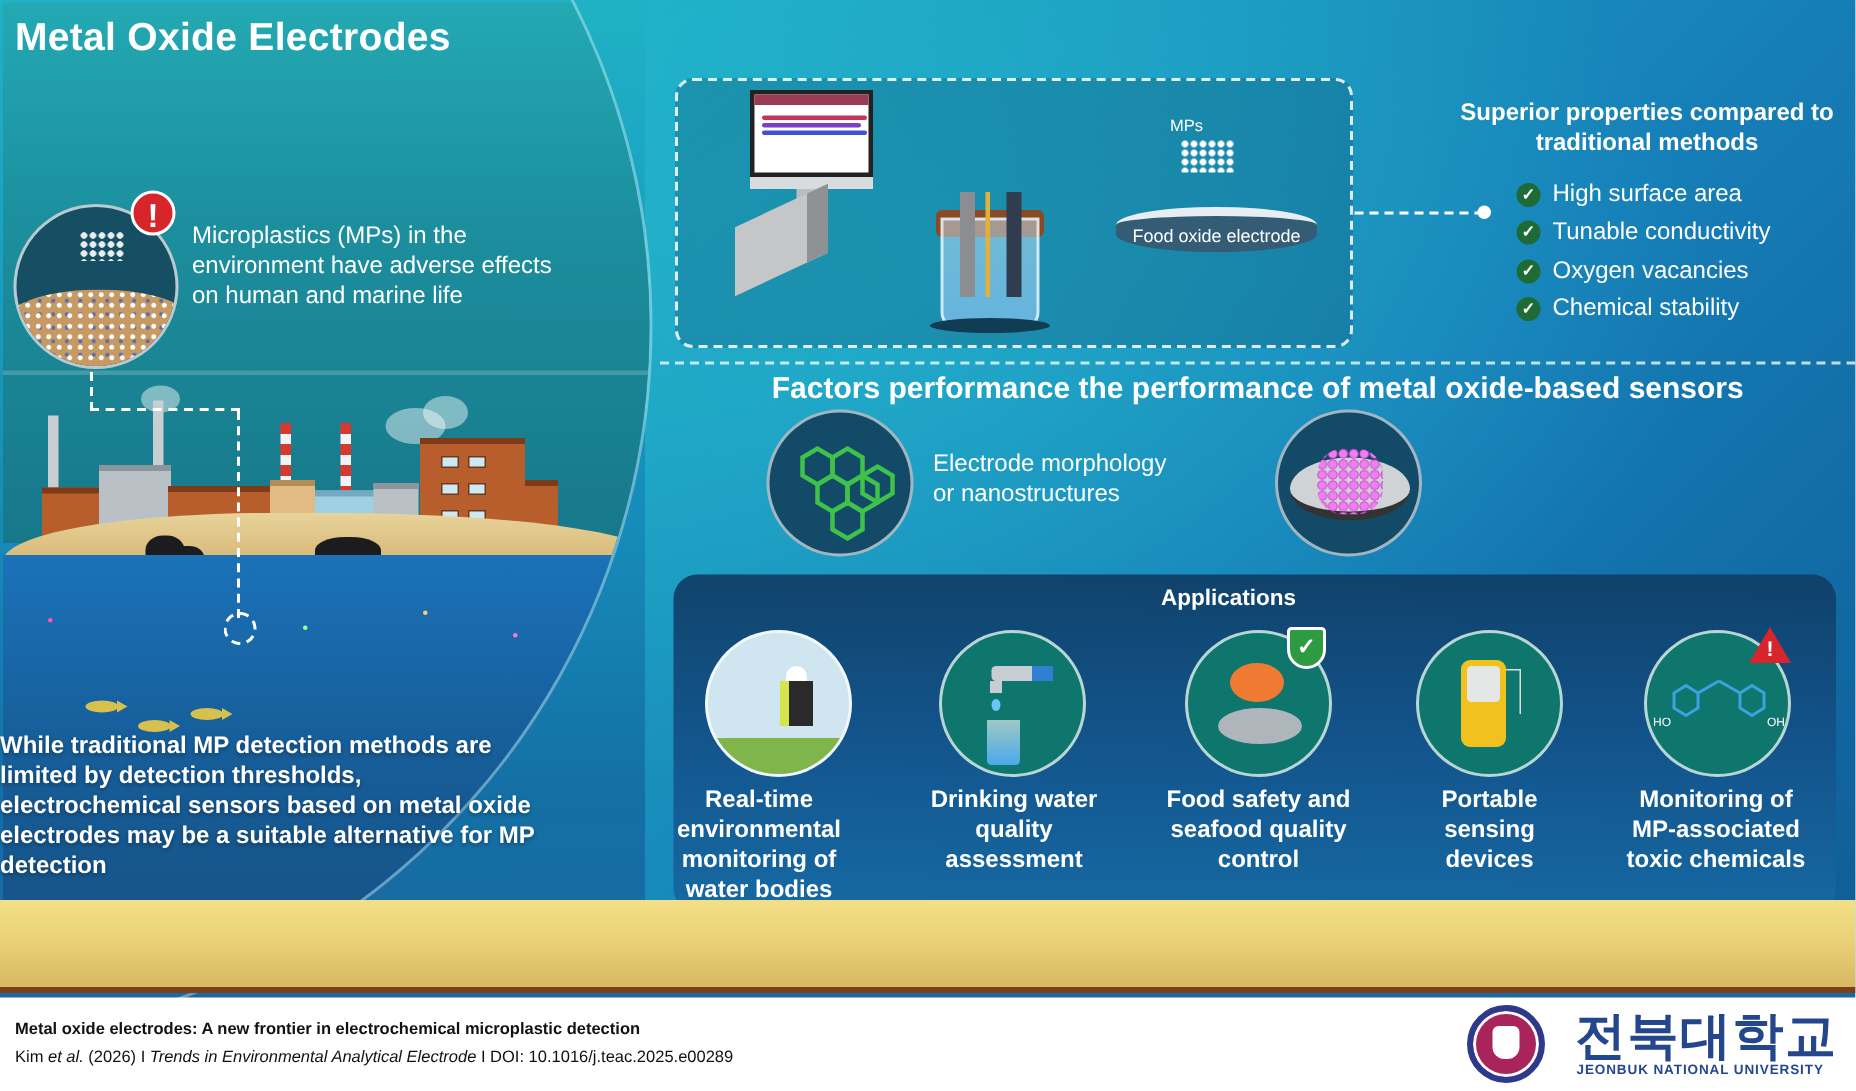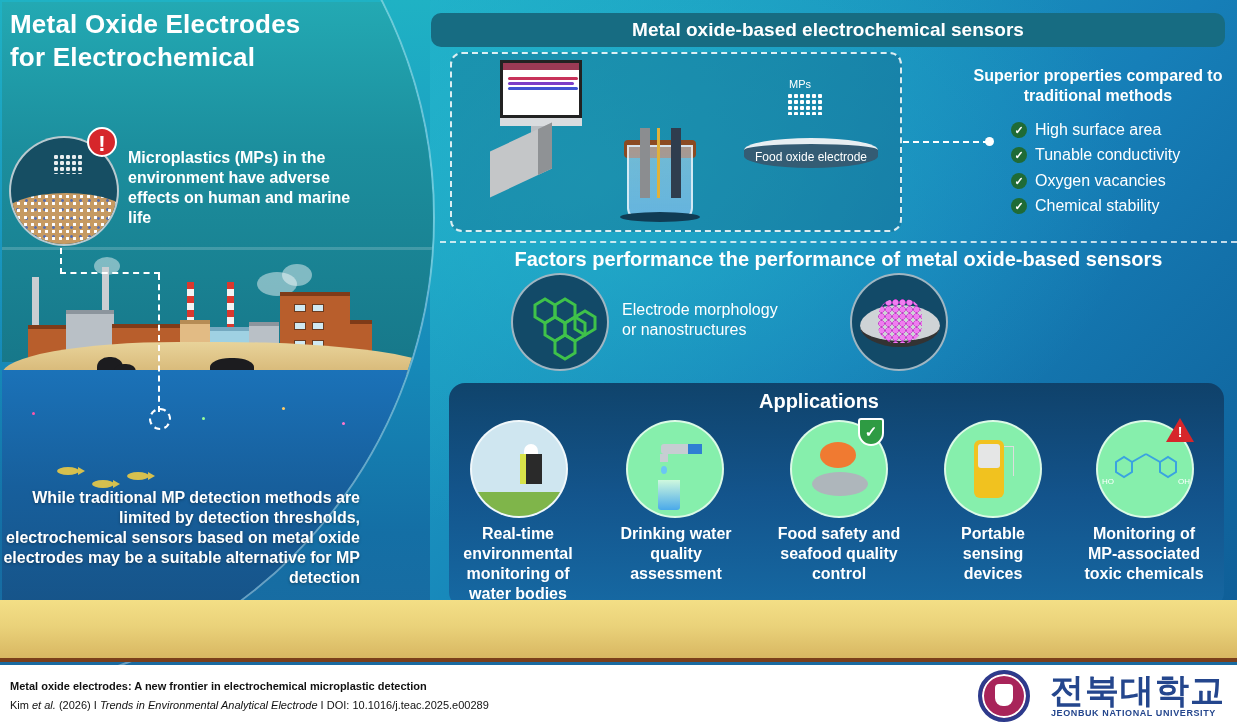--- a/index.html
+++ b/index.html
@@ -32,55 +32,55 @@
   .bag{position:absolute;border-radius:45% 45% 40% 40%;background:#1c1c1f}
   .mp-dot{position:absolute;width:3px;height:3px;border-radius:50%}
   .fish{position:absolute;width:22px;height:8px;border-radius:50%;background:#d6c04e}
   .fish::after{content:"";position:absolute;right:-6px;top:0;border-left:7px solid #d6c04e;border-top:4px solid transparent;border-bottom:4px solid transparent}
   #title{position:absolute;left:10px;top:8px;color:#fff;font-weight:700;font-size:26px;line-height:33px;letter-spacing:.2px}
   #mp-circle{position:absolute;left:9px;top:136px;width:110px;height:110px;border-radius:50%;overflow:hidden;border:2px solid rgba(255,255,255,.7);background:#164e63}
   #mp-circle .sand{position:absolute;left:-10px;top:55px;width:130px;height:80px;border-radius:50% 50% 0 0/30% 30% 0 0;
      background:radial-gradient(circle,#fff 1.4px,transparent 1.8px) 0 0/7px 7px,radial-gradient(circle,#5a6fb0 1.2px,transparent 1.6px) 3px 3px/9px 9px,#c69a62}
   #mp-flakes{position:absolute;left:42px;top:16px;width:30px;height:20px;background:radial-gradient(circle,#fff 2px,transparent 2.4px) 0 0/6px 6px;opacity:.9}
   #alert-badge{position:absolute;left:87px;top:127px;width:30px;height:30px;border-radius:50%;background:#d6262b;color:#fff;font-weight:700;font-size:22px;text-align:center;line-height:30px;border:2px solid #fff}
-  #mp-text{position:absolute;left:128px;top:148px;width:240px;color:#fff;font-weight:700;font-size:16px;line-height:20px}
+  #mp-text{position:absolute;left:128px;top:148px;width:240px;color:#fff;font-weight:400;font-size:16px;line-height:20px}
   #dotline-v{position:absolute;left:60px;top:248px;width:100px;height:26px;border-left:2px dashed #fff;border-bottom:2px dashed #fff}
   #dotline-v2{position:absolute;left:158px;top:274px;width:2px;height:138px;border-left:2px dashed #fff}
   #dot-circle{position:absolute;left:149px;top:408px;width:22px;height:22px;border-radius:50%;border:2px dashed #fff}
-  #left-bottom-text{position:absolute;left:0;top:488px;width:360px;color:#fff;font-weight:700;font-size:16px;line-height:20px;text-align:right;text-shadow:0 1px 3px rgba(0,0,0,.35)}
+  #left-bottom-text{position:absolute;left:0;top:488px;width:360px;color:#fff;font-weight:700;font-size:16px;line-height:20px;text-align:left;text-shadow:0 1px 3px rgba(0,0,0,.35)}
   
   #hdr{position:absolute;left:431px;top:13px;width:794px;height:34px;border-radius:10px;background:#176c82;color:#fff;font-weight:700;font-size:19px;line-height:34px;text-align:center}
   #setup-box{position:absolute;left:450px;top:52px;width:452px;height:180px;border:2px dashed rgba(255,255,255,.85);border-radius:12px;background:rgba(18,95,125,.35)}
   #monitor{position:absolute;left:500px;top:60px;width:82px;height:58px;background:#fff;border:3px solid #222}
   #monitor .bar{position:absolute;left:0;top:0;width:100%;height:7px;background:#9b3a55}
   #monitor .line{position:absolute;left:5px;height:3px;border-radius:2px}
   #monitor-chin{position:absolute;left:500px;top:118px;width:82px;height:8px;background:#d9dcdf}
   #monitor-stand{position:absolute;left:531px;top:126px;width:20px;height:10px;background:#b9bec3}
   #potentiostat{position:absolute;left:490px;top:137px;width:62px;height:46px;background:#c4c6c8;transform:skewY(-25deg);border-right:14px solid #8f9295}
   #cell{position:absolute;left:627px;top:145px;width:66px;height:75px;border-radius:0 0 12px 12px;background:linear-gradient(180deg,rgba(200,230,250,.5),rgba(120,190,235,.8));border:2px solid rgba(255,255,255,.7)}
   #cell-cap{position:absolute;left:624px;top:140px;width:72px;height:18px;background:#8b4a22;border-radius:4px}
   #cell-base{position:absolute;left:620px;top:212px;width:80px;height:10px;border-radius:50%;background:#103c54}
   .rod{position:absolute;top:128px;width:10px;height:70px}
   #electrode-disk{position:absolute;left:744px;top:138px;width:134px;height:30px;border-radius:50%/40%;background:#345c74;border-top:6px solid #e7eef2}
   #electrode-label{position:absolute;left:744px;top:150px;width:134px;text-align:center;color:#fff;font-size:12px}
-  #mps-label{position:absolute;left:780px;top:78px;width:40px;text-align:center;color:#fff;font-size:11px}
+  #mps-label{position:absolute;left:780px;top:78px;width:40px;text-align:left;color:#fff;font-size:11px}
   #mps-flakes{position:absolute;left:787px;top:93px;width:36px;height:22px;background:radial-gradient(circle,#fff 2px,transparent 2.5px) 0 0/6px 6px}
   #hline{position:absolute;left:903px;top:141px;width:86px;border-top:2px dashed #fff}
   #hdot{position:absolute;left:985px;top:137px;width:9px;height:9px;border-radius:50%;background:#fff}
   #props-title{position:absolute;left:972px;top:66px;width:252px;text-align:center;color:#fff;font-weight:700;font-size:16px;line-height:20px}
   #props-list{position:absolute;left:1011px;top:117px;list-style:none}
   #props-list li{display:flex;align-items:center;height:25.5px;color:#fff;font-size:16px}
   .check{display:inline-block;width:16px;height:16px;border-radius:50%;background:#1f6b36;color:#fff;font-size:11px;line-height:16px;text-align:center;margin-right:8px;font-weight:700}
   #sep-line{position:absolute;left:440px;top:241px;width:797px;border-top:2px dashed rgba(255,255,255,.75)}
   #factors-title{position:absolute;left:440px;top:248px;width:797px;text-align:center;color:#fff;font-weight:700;font-size:20px}
   .factor-circle{position:absolute;top:273px;width:98px;height:98px;border-radius:50%;background:#124a68;border:2px solid rgba(255,255,255,.6);overflow:hidden}
   .factor-text{position:absolute;top:300px;color:#fff;font-size:16px;line-height:20px}
   #apps-panel{position:absolute;left:449px;top:383px;width:775px;height:225px;border-radius:16px;background:linear-gradient(180deg,#0f3f67 0%,#13528a 50%,#1668a2 100%);opacity:.95}
-  #apps-title{position:absolute;left:449px;top:390px;width:740px;text-align:center;color:#fff;font-weight:700;font-size:20px}
-  .app-circle{position:absolute;top:420px;width:98px;height:98px;border-radius:50%;background:#86efac;border:2px solid rgba(255,255,255,.7);overflow:hidden}
+  #apps-title{position:absolute;left:449px;top:390px;width:740px;text-align:center;color:#fff;font-weight:700;font-size:15px}
+  .app-circle{position:absolute;top:420px;width:98px;height:98px;border-radius:50%;background:#0f766e;border:2px solid rgba(255,255,255,.7);overflow:hidden}
   .app-label{position:absolute;top:524px;width:150px;text-align:center;color:#fff;font-weight:700;font-size:16px;line-height:20px}
   
   #sand-banner{position:absolute;left:0;top:600px;width:1237px;height:62px;background:linear-gradient(180deg,#f3df86 0%,#ead27a 45%,#d8b762 100%);border-bottom:4px solid #7a3f1b}
   #conclusion{position:absolute;left:0;top:622px;width:1237px;text-align:center;color:#0f1b2e;font-weight:700;font-size:21px}
   
   #footer{position:absolute;left:0;top:666px;width:1237px;height:61px;background:#fff}
   #cite-title{position:absolute;left:10px;top:680px;font-size:11px;font-weight:700;color:#111}
   #cite-line{position:absolute;left:10px;top:699px;font-size:11px;color:#111}
   #cite-line i{font-style:italic}
   #uni-seal{position:absolute;left:978px;top:670px;width:52px;height:52px;border-radius:50%;background:#a8245a;border:4px solid #2d3a8c;box-shadow:0 0 0 2px #fff inset}
@@ -133,35 +133,33 @@
       <div class="mp-dot" style="left:280px;top:405px;background:#fc6"></div>
       <div class="mp-dot" style="left:340px;top:420px;background:#f7c"></div>
       <div class="fish" style="left:55px;top:465px"></div>
       <div class="fish" style="left:90px;top:478px"></div>
       <div class="fish" style="left:125px;top:470px"></div>
     </div>
   </div>
 
   <div id="title">
     <div>Metal Oxide Electrodes</div>
-    <div>for Electrochemical</div>
   </div>
 
   <div id="mp-circle">
     <div class="sand"></div>
     <div id="mp-flakes"></div>
   </div>
   <div id="alert-badge">!</div>
   <div id="mp-text">Microplastics (MPs) in the environment have adverse effects on human and marine life</div>
   <div id="dotline-v"></div>
   <div id="dotline-v2"></div>
   <div id="dot-circle"></div>
   <div id="left-bottom-text">While traditional MP detection methods are limited by detection thresholds, electrochemical sensors based on metal oxide electrodes may be a suitable alternative for MP detection</div>
 
-  <div id="hdr">Metal oxide-based electrochemical sensors</div>
   <div id="setup-box"></div>
   <div id="monitor">
     <div class="bar"></div>
     <div class="line" style="top:14px;width:70px;background:#c8325a"></div>
     <div class="line" style="top:19px;width:66px;background:#7b3ec7"></div>
     <div class="line" style="top:24px;width:70px;background:#3f53d1"></div>
   </div>
   <div id="monitor-chin"></div>
   <div id="monitor-stand"></div>
   <div id="potentiostat"></div>
@@ -253,21 +251,21 @@
         <line x1="34" y1="40" x2="48" y2="32"></line>
           <line x1="62" y1="40" x2="48" y2="32"></line>
       </g>
       <text x="4" y="62" fill="#fff" font-size="8" font-family="Liberation Sans, sans-serif">HO</text>
       <text x="80" y="62" fill="#fff" font-size="8" font-family="Liberation Sans, sans-serif">OH</text>
     </svg>
   </div>
   <div style="position:absolute;left:1166px;top:418px;width:0;height:0;border-left:14px solid transparent;border-right:14px solid transparent;border-bottom:24px solid #d6262b"></div>
   <div style="position:absolute;left:1166px;top:424px;width:28px;text-align:center;color:#fff;font-weight:700;font-size:14px">!</div>
 
-  <div class="app-label" style="left:443px">
+  <div class="app-label" style="left:431px">
     <div>Real-time</div>
     <div>environmental</div>
     <div>monitoring of</div>
     <div>water bodies</div>
   </div>
   <div class="app-label" style="left:601px">
     <div>Drinking water</div>
     <div>quality</div>
     <div>assessment</div>
   </div>

